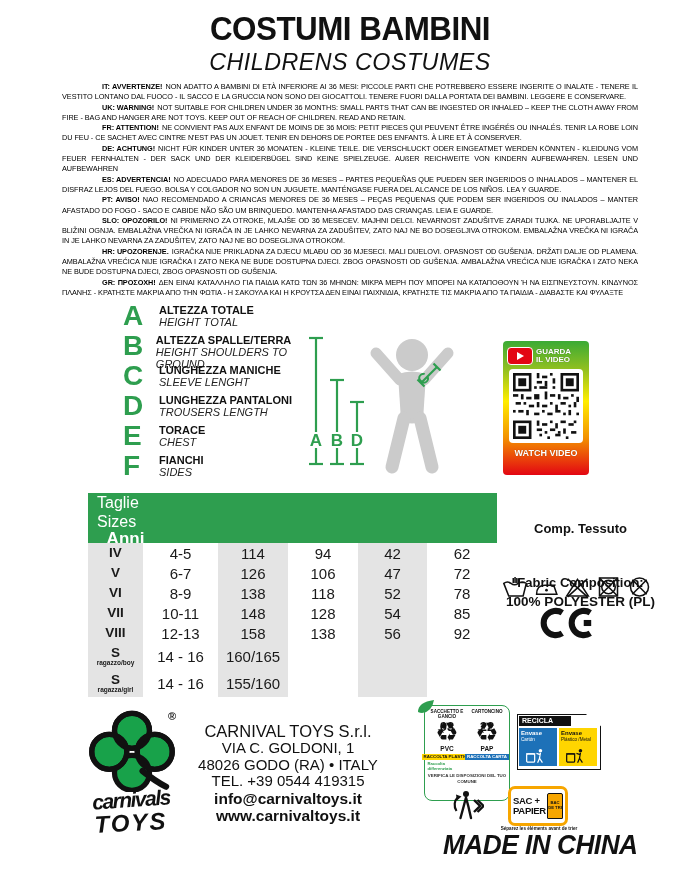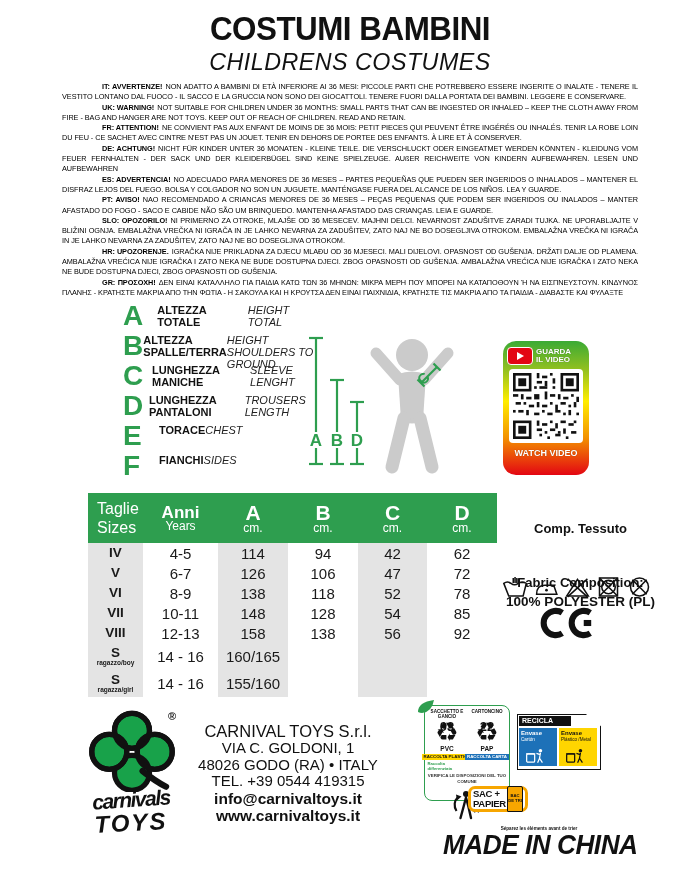--- a/index.html
+++ b/index.html
@@ -14,43 +14,43 @@
 
   
   .warnings{position:absolute;left:62px;top:82px;width:576px;text-align:justify;color:#000;}
   .warnings p{margin:0;font-size:7.3px;line-height:10.3px;letter-spacing:-.05px;}
   .w-label{font-weight:bold;padding-right:3px;margin-left:40px;}
 
   
   .legend{position:absolute;left:123px;top:303px;width:200px;}
   .leg-item{display:flex;align-items:flex-start;height:25px;margin-bottom:5px;}
   .leg-letter{width:36px;font-weight:bold;font-size:28px;line-height:25px;color:#2E9E4F;}
-  .leg-text{display:flex;flex-direction:row;padding-top:1px;}
+  .leg-text{display:flex;flex-direction:column;padding-top:1px;}
   .leg-it{font-weight:bold;font-size:11px;line-height:12px;color:#111;}
   .leg-en{font-style:italic;font-size:11px;line-height:12px;color:#222;}
 
   .diagram{position:absolute;left:300px;top:330px;width:200px;height:152px;}
 
   
-  .qr-badge{position:absolute;left:503px;top:341px;width:86px;height:134px;border-radius:13px;
+  .qr-badge{position:absolute;left:503px;top:341px;width:86px;height:134px;border-radius:4px;
             background:linear-gradient(180deg,#3aaa35 0%,#95c11f 22%,#ffed00 45%,#f39200 72%,#e30613 100%);
             box-sizing:border-box;padding:4px;}
   .qr-head{display:flex;align-items:center;gap:3px;height:22px;margin-bottom:2px;}
   .play-btn{width:24px;height:16px;background:#e30613;border:1px solid #fff;border-radius:4px;
             display:flex;align-items:center;justify-content:center;flex:0 0 auto;}
   .play-tri{width:0;height:0;border-left:7px solid #fff;border-top:4.5px solid transparent;border-bottom:4.5px solid transparent;}
   .qr-head-txt{color:#fff;font-weight:bold;font-size:8px;line-height:8.5px;text-shadow:0 0 1px rgba(0,0,0,.4);}
   .qr-box{width:74px;height:74px;background:#fff;border-radius:4px;margin:0 auto;
           display:flex;align-items:center;justify-content:center;}
   .qr-foot{margin-top:5px;text-align:center;color:#fff;font-weight:bold;font-size:9px;
            text-shadow:0 0 1px rgba(0,0,0,.4);}
 
   
   .tbl{position:absolute;left:88px;top:493px;width:409px;}
-  .tbl-header{display:flex;height:50px;background:#2E9E4F;color:#fff;}
+  .tbl-header{display:flex;height:50px;background:#2E9E4F;color:#fff;flex-direction:column;}
   .tbl-row{display:flex;height:20px;}
   .tbl-row.tall{height:27px;}
   .cell{display:flex;flex-direction:column;justify-content:center;align-items:center;
         text-align:center;height:100%;box-sizing:border-box;}
   .c1{width:55px;}.c2{width:75px;}.c3{width:70px;}.c4{width:70px;}.c5{width:69px;}.c6{width:70px;}
   .tbl-row .c1,.tbl-row .c3,.tbl-row .c5{background:#E4E4E4;}
   .h1{align-items:flex-start;padding-left:9px;font-size:16px;line-height:19px;}
   .hdr-main{font-weight:bold;font-size:21px;line-height:19px;}
   .hdr-anni{font-size:17px;line-height:15px;}
   .hdr-sub{font-size:12px;line-height:12px;}
@@ -105,21 +105,21 @@
   .recicla-panels{display:flex;gap:2px;margin-top:2px;}
   .panel{width:38px;height:38px;box-sizing:border-box;padding:2px;display:flex;flex-direction:column;}
   .panel-blue{background:#1d71b8;color:#fff;}
   .panel-yellow{background:#ffd500;color:#111;}
   .panel-l1{font-weight:bold;font-size:6px;line-height:6.5px;}
   .panel-l2{font-size:4.6px;line-height:5px;}
   .panel svg{margin-top:auto;}
 
   
   .triman{position:absolute;left:452px;top:788px;}
-  .sac-box{position:absolute;left:468px;top:786px;width:60px;height:26px;border:3px solid #f7a600;border-radius:7px;
+  .sac-box{position:absolute;left:508px;top:786px;width:60px;height:40px;border:3px solid #f7a600;border-radius:7px;
            background:#fff;box-sizing:border-box;display:flex;align-items:center;justify-content:space-between;padding:1px 2px;}
   .sac-txt{font-weight:bold;font-size:9.5px;line-height:10px;letter-spacing:-.3px;}
   .tri-bin{width:16px;height:26px;background:#f7a600;border:1.5px solid #111;border-radius:2px 2px 1px 1px;
            box-sizing:border-box;display:flex;align-items:center;justify-content:center;}
   .tri-bin span{font-weight:bold;font-size:4.2px;line-height:4.6px;text-align:center;color:#111;}
   .sac-note{position:absolute;left:486px;top:826px;width:106px;text-align:center;font-weight:bold;font-size:4.6px;color:#111;}
 
   .made-in{position:absolute;left:440px;top:830px;font-weight:bold;font-style:italic;font-size:27px;
            letter-spacing:-.5px;transform:scaleX(.97);}
 </style>

